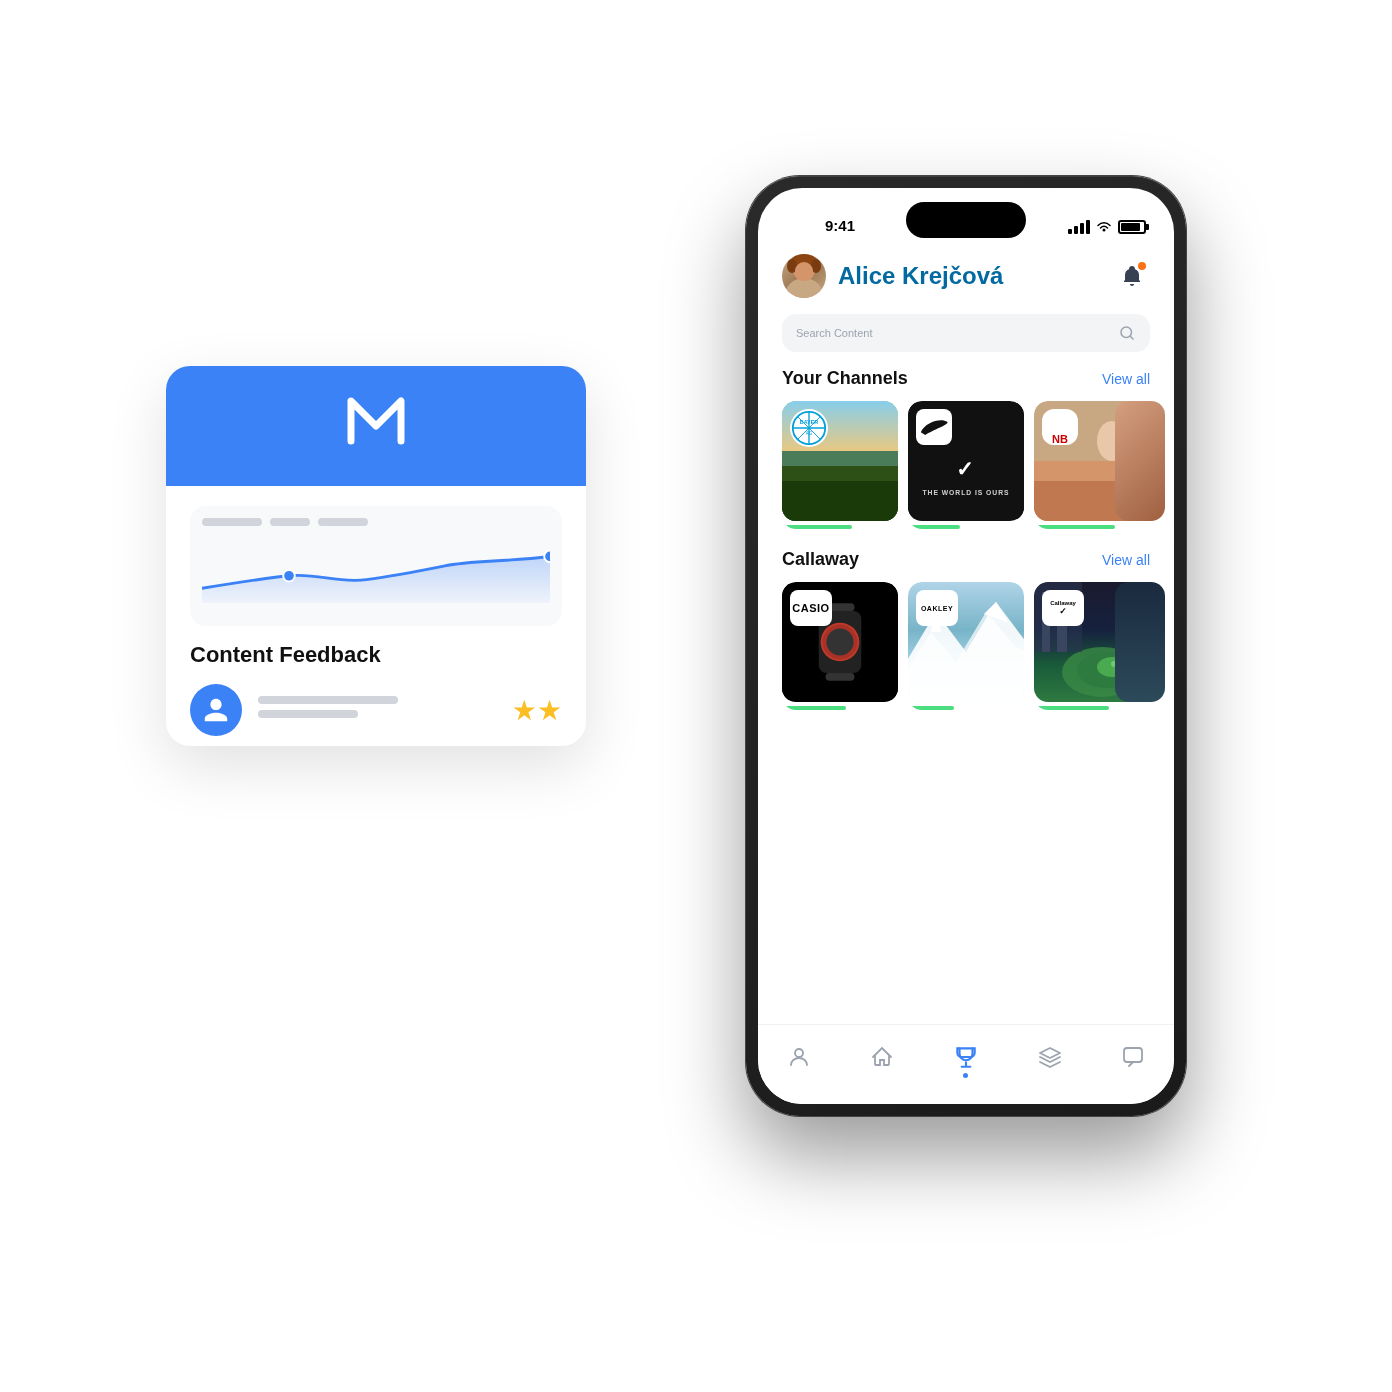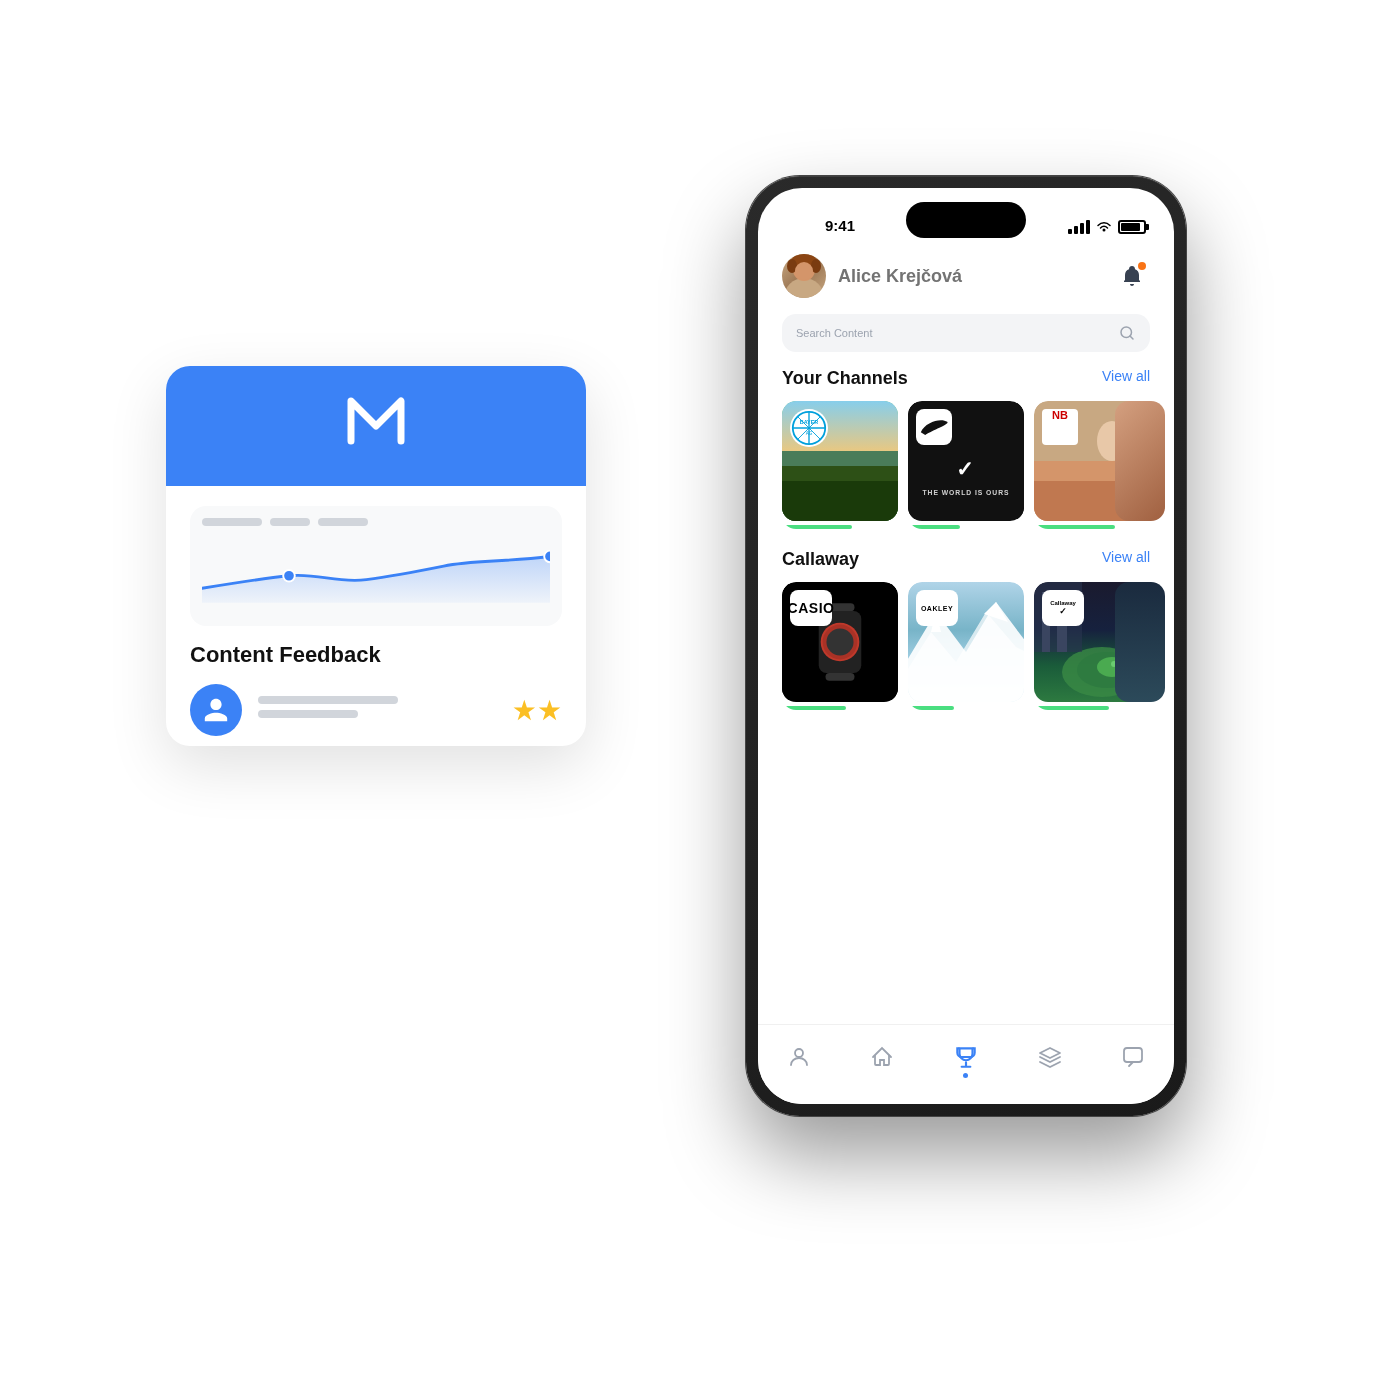--- a/index.html
+++ b/index.html
@@ -276,23 +276,23 @@
       width: 100%;
       height: 100%;
       background: linear-gradient(135deg, #c8a882 0%, #9b7653 50%, #c8a882 100%);
       display: flex;
       align-items: center;
       justify-content: center;
       font-size: 20px;
     }
 
     .user-name {
-      font-size: 18px;
+      font-size: 24px;
       font-weight: 600;
-      color: #737373;
+      color: #0369a1;
       flex: 1;
     }
 
     .bell-btn {
       width: 36px;
       height: 36px;
       display: flex;
       align-items: center;
       justify-content: center;
       position: relative;
@@ -326,21 +326,21 @@
     }
 
     
     .section {
       padding: 0 24px;
       margin-bottom: 20px;
     }
 
     .section-header {
       display: flex;
-      align-items: flex-start;
+      align-items: center;
       justify-content: space-between;
       margin-bottom: 12px;
       gap: 10px;
     }
 
     .section-title {
       font-size: 18px;
       font-weight: 700;
       color: #111;
     }
@@ -591,21 +591,21 @@
                   <div style="width:100%; height:120px; border-radius:14px; overflow:hidden; position:relative;">
                     <svg width="100%" height="100%" viewBox="0 0 120 120" preserveAspectRatio="xMidYMid slice">
                       <rect width="120" height="120" fill="#c8a882"></rect>
 
                       <rect y="60" width="120" height="60" fill="#d4956a"></rect>
                       <rect y="80" width="120" height="40" fill="#c07850"></rect>
 
                       <ellipse cx="80" cy="40" rx="15" ry="20" fill="#e8c8a8"></ellipse>
                     </svg>
                     
-                    <div style="position:absolute;top:8px;left:8px;width:36px;height:36px;background:white;border-radius:4px;display:flex;align-items:flex-start;justify-content:center;">
+                    <div style="position:absolute;top:8px;left:8px;width:36px;height:36px;background:white;border-radius:12px;display:flex;align-items:flex-end;justify-content:center;">
                       <span style="font-size:11px;font-weight:900;color:#cc0000;">NB</span>
                     </div>
                   </div>
                   <div class="channel-progress" style="width:70%;"></div>
                 </div>
 
               </div>
 
               <div style="position:absolute;right:-15px;top:0;width:50px;height:120px;border-radius:14px;overflow:hidden;z-index:3;">
                 <div style="width:100%;height:100%;background:linear-gradient(135deg,#d4a080,#a06040);"></div>
@@ -629,21 +629,21 @@
                       <rect x="45" y="20" width="30" height="8" rx="4" fill="#333"></rect>
                       <rect x="45" y="92" width="30" height="8" rx="4" fill="#333"></rect>
                       <rect x="38" y="28" width="44" height="64" rx="8" fill="#222"></rect>
                       <circle cx="60" cy="60" r="20" fill="#c0392b"></circle>
                       <circle cx="60" cy="60" r="18" fill="#a93226"></circle>
 
                       <circle cx="60" cy="60" r="14" fill="#333"></circle>
                     </svg>
                     
                     <div style="position:absolute;top:8px;left:8px;width:42px;height:36px;background:white;border-radius:8px;display:flex;align-items:center;justify-content:center;">
-                      <span style="font-size:14px;font-weight:800;color:#000;letter-spacing:0.5px;">CASIO</span>
+                      <span style="font-size:11px;font-weight:800;color:#000;letter-spacing:0.5px;">CASIO</span>
                     </div>
                   </div>
                   <div class="channel-progress" style="width:55%;"></div>
                 </div>
 
                 <div class="channel-card">
                   <div style="width:100%; height:120px; border-radius:14px; overflow:hidden; position:relative;">
                     <svg width="100%" height="100%" viewBox="0 0 120 120" preserveAspectRatio="xMidYMid slice">
                       <defs>
                         <linearGradient id="skyMtn" x1="0" y1="0" x2="0" y2="1">

